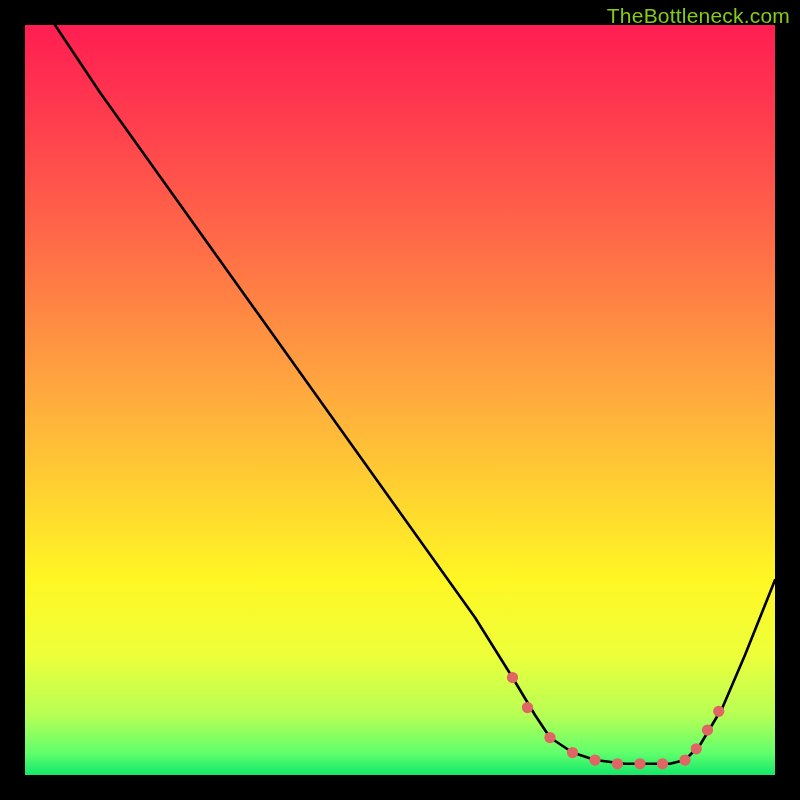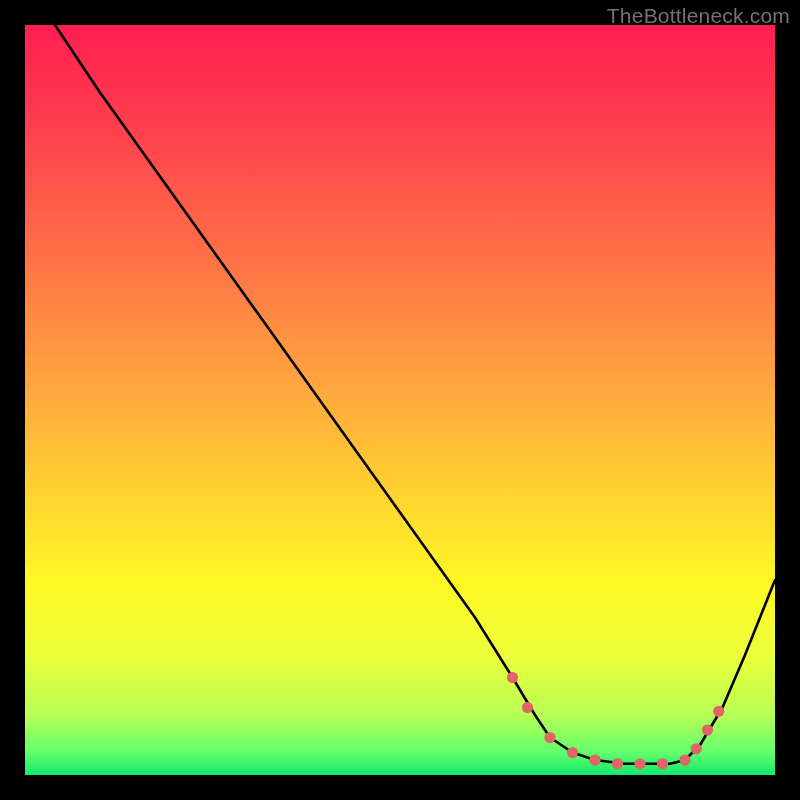--- a/index.html
+++ b/index.html
@@ -38,21 +38,21 @@
     position: absolute;
     left: 0;
     top: 0;
     width: 100%;
     height: 100%;
   }
   .watermark {
     position: absolute;
     top: 4px;
     right: 10px;
-    color: #737373;
+    color: #84cc16;
     font-size: 21px;
     font-weight: 500;
     letter-spacing: 0.2px;
     user-select: none;
   }
 </style>
 </head>
 <body>
 
 <div class="frame">

